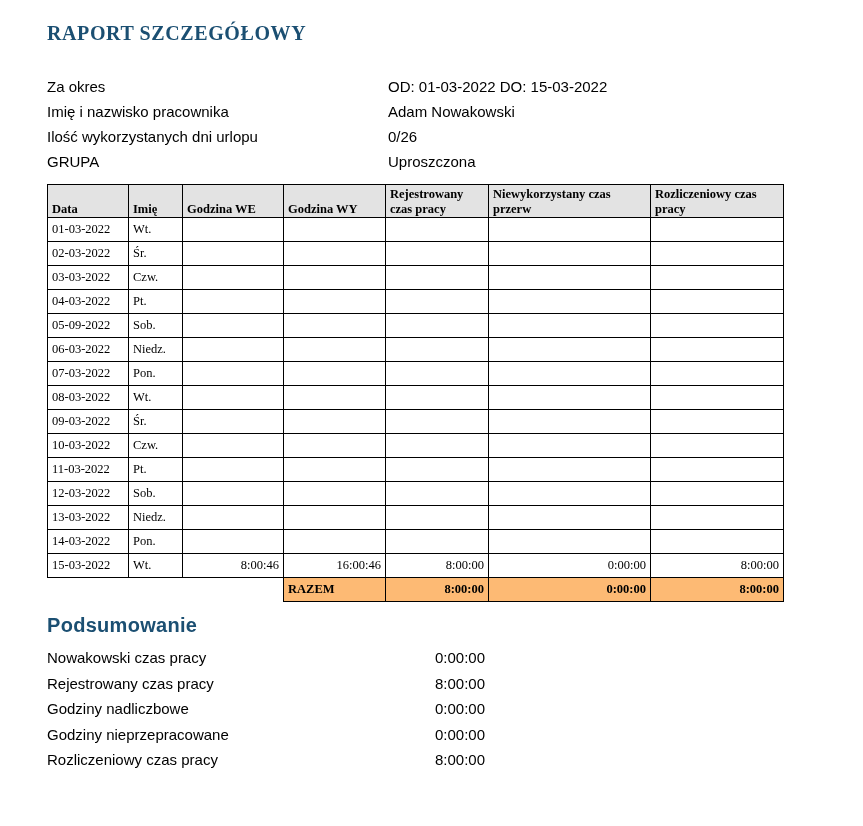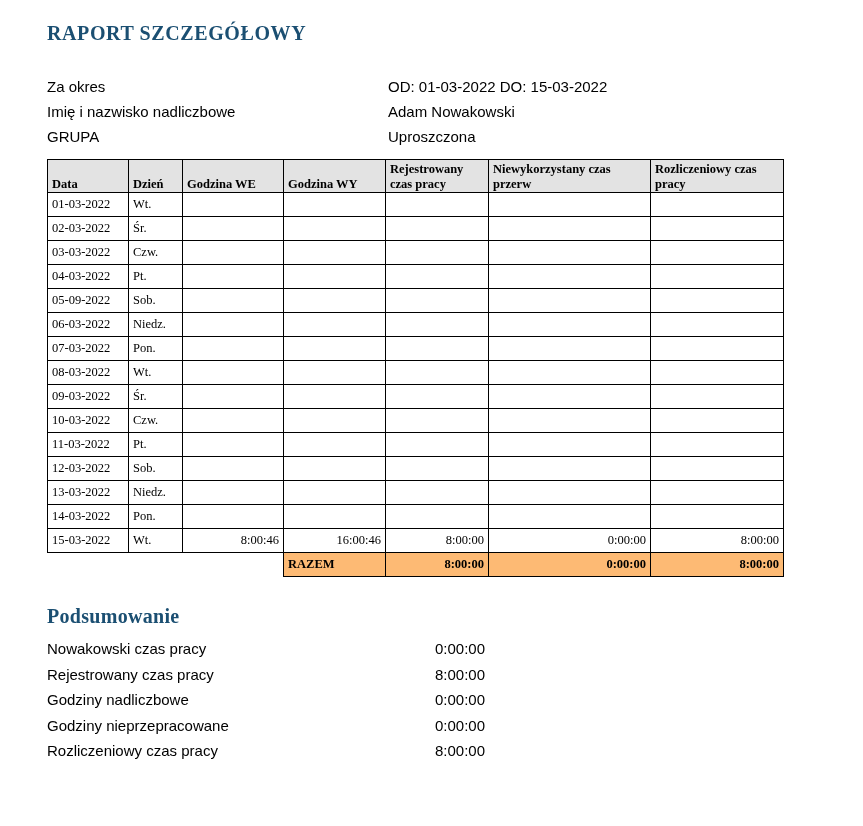--- a/index.html
+++ b/index.html
@@ -53,68 +53,72 @@
   tfoot td {
     background: #fdba74;
     font-weight: bold;
   }
   tfoot td.spacer {
     border: none;
     background: transparent;
   }
 
   .summary-title {
-    font-family: Liberation Serif, serif;
+    font-family: Liberation Sans, sans-serif;
     font-weight: bold;
     font-size: 20px;
     letter-spacing: 0.3px;
     color: #1b4f72;
-    margin-top: 28px;
+    margin-top: 12px;
   }
   .summary { margin-top: 8px; }
   .summary-row { display: flex; font-size: 15px; line-height: 25.5px; }
   .summary-label { width: 388px; flex: 0 0 388px; }
   .summary-value { flex: 1; }
 </style>
 </head>
 <body>
 
 <div class="page">
 
   <h1 class="report-title">RAPORT SZCZEGÓŁOWY</h1>
 
   <div class="meta" id="meta">
       <div class="meta-row">
        <div class="meta-label">Za okres</div>
        <div class="meta-value">OD: 01-03-2022 DO: 15-03-2022</div>
      </div>
       <div class="meta-row">
-       <div class="meta-label">Imię i nazwisko nadliczbowe</div>
+       <div class="meta-label">Imię i nazwisko pracownika</div>
        <div class="meta-value">Adam Nowakowski</div>
+     </div>
+      <div class="meta-row">
+       <div class="meta-label">Ilość wykorzystanych dni urlopu</div>
+       <div class="meta-value">0/26</div>
      </div>
       <div class="meta-row">
        <div class="meta-label">GRUPA</div>
        <div class="meta-value">Uproszczona</div>
      </div>
     </div>
 
   <table class="report">
     <colgroup>
       <col style="width:81px">
         <col style="width:54px">
         <col style="width:101px">
       <col style="width:102px">
         <col style="width:103px">
         <col style="width:162px">
       <col style="width:133px">
     </colgroup>
     <thead>
       <tr id="header-row">
           <th>Data</th>
-          <th>Dzień</th>
+          <th>Imię</th>
           <th>Godzina WE</th>
           <th>Godzina WY</th>
           <th>Rejestrowany czas pracy</th>
           <th>Niewykorzystany czas przerw</th>
           <th>Rozliczeniowy czas pracy</th>
         </tr>
     </thead>
     <tbody id="table-body">
         <tr>
           <td class="">01-03-2022</td>

